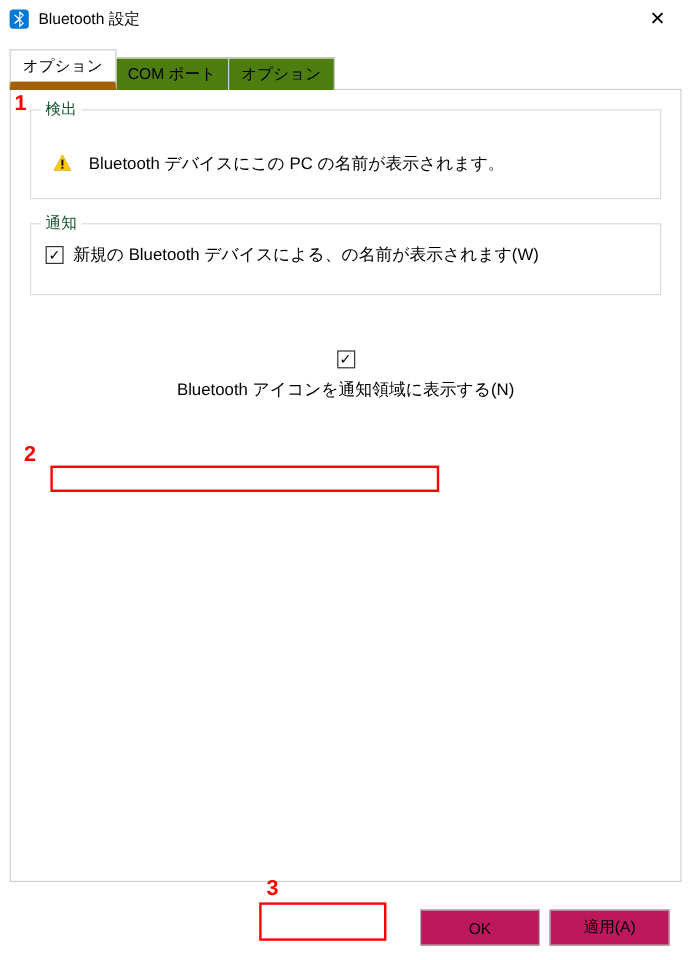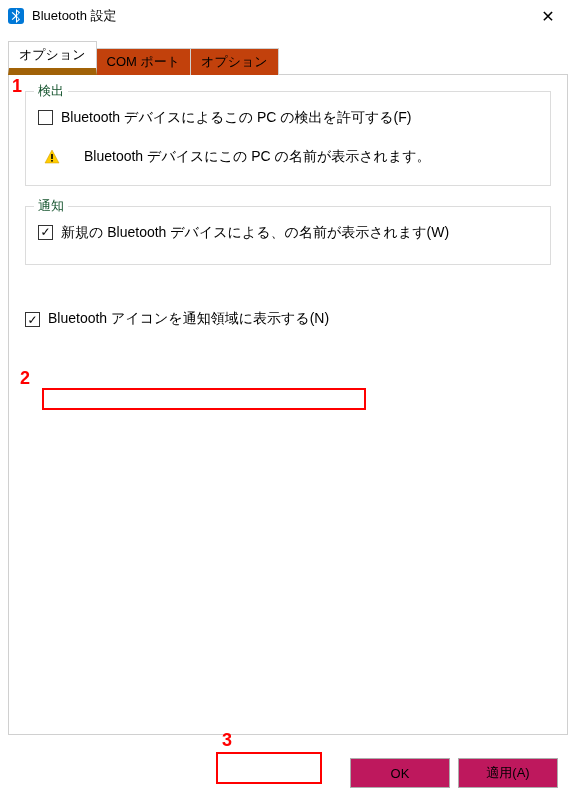--- a/index.html
+++ b/index.html
@@ -58,21 +58,21 @@
       padding: 8px 8px 0 8px;
       position: relative;
     }
     .tabs {
       display: flex;
       align-items: flex-end;
       border-bottom: 1px solid #d0d0d0;
     }
     .tab {
       padding: 4px 10px;
-      background: #c2410c;
+      background: #4d7c0f;
       border: 1px solid #d0d0d0;
       border-bottom: none;
       margin-right: -1px;
       font-size: 13px;
       cursor: pointer;
       position: relative;
       top: 1px;
       color: #000;
     }
     .tab.active {
@@ -126,41 +126,42 @@
       line-height: 1;
       color: #000;
     }
     .cb-label {
       font-size: 14px;
       color: #000;
       line-height: 1.4;
     }
     .info-row {
       display: flex;
-      align-items: center;
-      gap: 24px;
+      align-items: flex-start;
+      gap: 14px;
       margin-top: 18px;
       padding-left: 6px;
     }
     .warn-icon {
       width: 16px;
       height: 16px;
       flex-shrink: 0;
       margin-top: 2px;
     }
     .info-text {
       font-size: 14px;
       color: #000;
       line-height: 1.5;
     }
     .standalone-check {
       display: flex;
       align-items: center;
       gap: 8px;
       margin-top: 44px;
+      flex-direction: column;
     }
     .defaults-btn {
       position: absolute;
       right: 16px;
       bottom: 16px;
       padding: 6px 16px;
       background: #e1e1e1;
       border: 1px solid #adadad;
       font-size: 13px;
       font-family: inherit;
@@ -214,24 +215,20 @@
   <div class="tabs">
     <div class="tab active">オプション</div>
     <div class="tab">COM ポート</div>
     <div class="tab">オプション</div>
   </div>
 
   <div class="tab-frame">
 
     <div class="groupbox">
       <span class="groupbox-title">検出</span>
-      <div class="checkbox-row">
-        <span class="cb"></span>
-        <span class="cb-label">Bluetooth デバイスによるこの PC の検出を許可する(F)</span>
-      </div>
       <div class="info-row">
         <span class="warn-icon">
           <svg viewBox="0 0 16 16" xmlns="http://www.w3.org/2000/svg">
             <path d="M8 1 L15 14 L1 14 Z" fill="#ffcc00" stroke="#cc9900" stroke-width="0.5"></path>
             <rect x="7.2" y="5" width="1.6" height="5" fill="#000"></rect>
             <rect x="7.2" y="11" width="1.6" height="1.6" fill="#000"></rect>
           </svg>
         </span>
         <span class="info-text">Bluetooth デバイスにこの PC の名前が表示されます。</span>
       </div>

